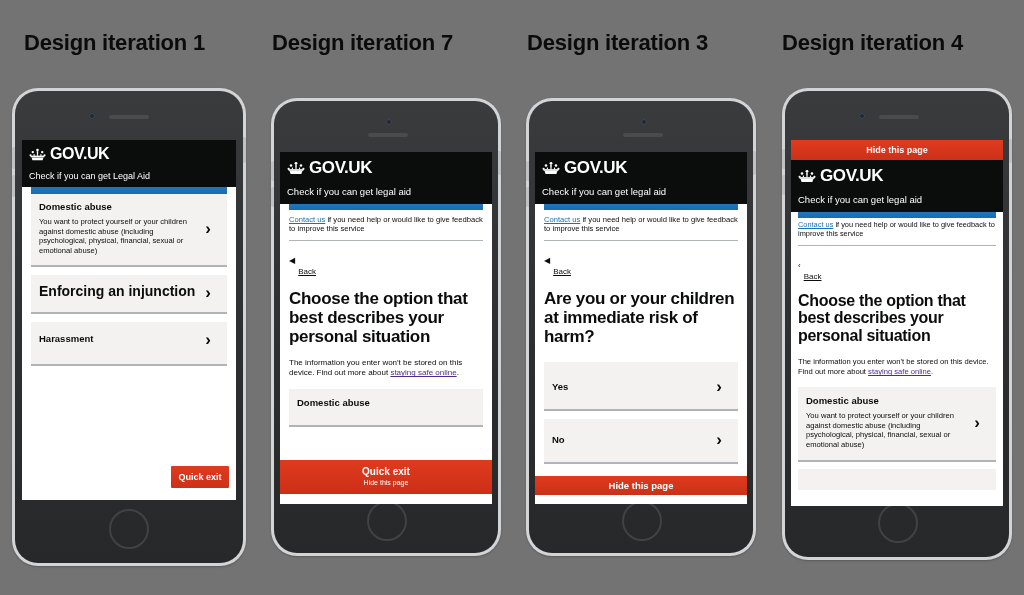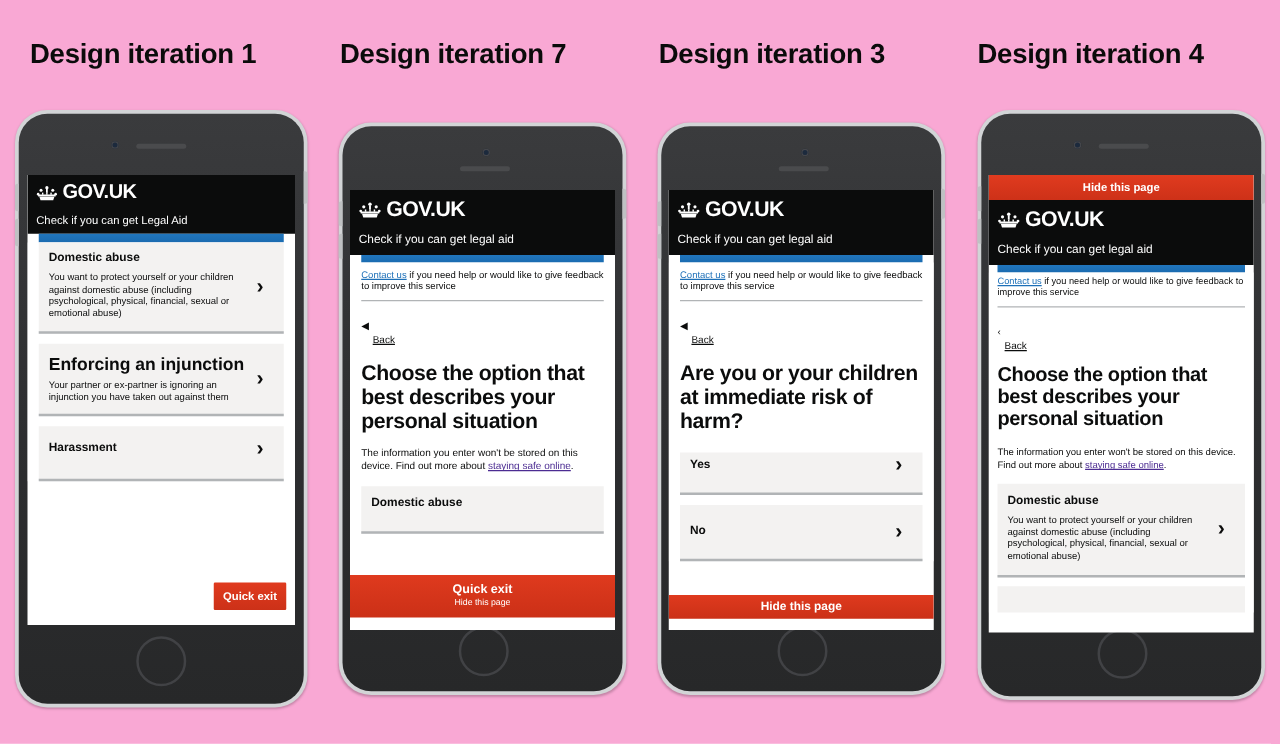--- a/index.html
+++ b/index.html
@@ -12,21 +12,21 @@
     height: 595px;
     position: relative;
     overflow: hidden;
     font-family: "Liberation Sans", sans-serif;
     -webkit-font-smoothing: antialiased;
   }
 
   .canvas {
     position: absolute;
     inset: 0;
-    background: #f9a8d4;
+    background: #737373;
   }
 
   
   .col-title {
     position: absolute;
     top: 30px;
     font-size: 22px;
     font-weight: bold;
     color: #0b0b0b;
     letter-spacing: -0.2px;
@@ -301,21 +301,20 @@
           <div class="oc-text">
             <div class="oc-title" style="font-size:9.5px; margin-bottom:4px;">Domestic abuse</div>
             <div class="oc-desc" style="font-size:7.6px;">You want to protect yourself or your children against domestic abuse (including psychological, physical, financial, sexual or emotional abuse)</div>
           </div>
           <div class="oc-chev" style="font-size:17px; width:22px;">›</div>
         </div>
 
         <div class="option-card" style="padding:8px 8px 9px 8px; margin-bottom:8px;">
           <div class="oc-text">
             <div class="oc-title" style="font-size:14px; margin-bottom:4px;">Enforcing an injunction</div>
-            <div class="oc-desc" style="font-size:7.6px;">Your partner or ex-partner is ignoring an injunction you have taken out against them</div>
           </div>
           <div class="oc-chev" style="font-size:17px; width:22px;">›</div>
         </div>
 
         <div class="option-card" style="padding:8px 8px 14px 8px;">
           <div class="oc-text">
             <div class="oc-title" style="font-size:9.5px;">Harassment</div>
           </div>
           <div class="oc-chev" style="font-size:17px; width:22px;">›</div>
         </div>
@@ -438,21 +437,21 @@
           <a class="inline-link" href="#">Contact us</a><span> if you need help or would like to give feedback to improve this service</span>
         </div>
         <hr class="rule">
         <div class="back-link">
           <span class="chev">◀</span>
           <span class="txt" style="font-size:8px;">Back</span>
         </div>
 
         <h1 class="page-heading" style="font-size:17px; margin:6px 0 16px 0;">Are you or your children at immediate risk of harm?</h1>
 
-        <div class="option-card" style="padding:0 8px 12px 8px; margin-bottom:8px;">
+        <div class="option-card" style="padding:15px 8px 12px 8px; margin-bottom:8px;">
           <div class="oc-text">
             <div class="oc-title" style="font-size:9.5px;">Yes</div>
           </div>
           <div class="oc-chev" style="font-size:17px; width:22px;">›</div>
         </div>
 
         <div class="option-card" style="padding:11px 8px 12px 8px;">
           <div class="oc-text">
             <div class="oc-title" style="font-size:9.5px;">No</div>
           </div>

